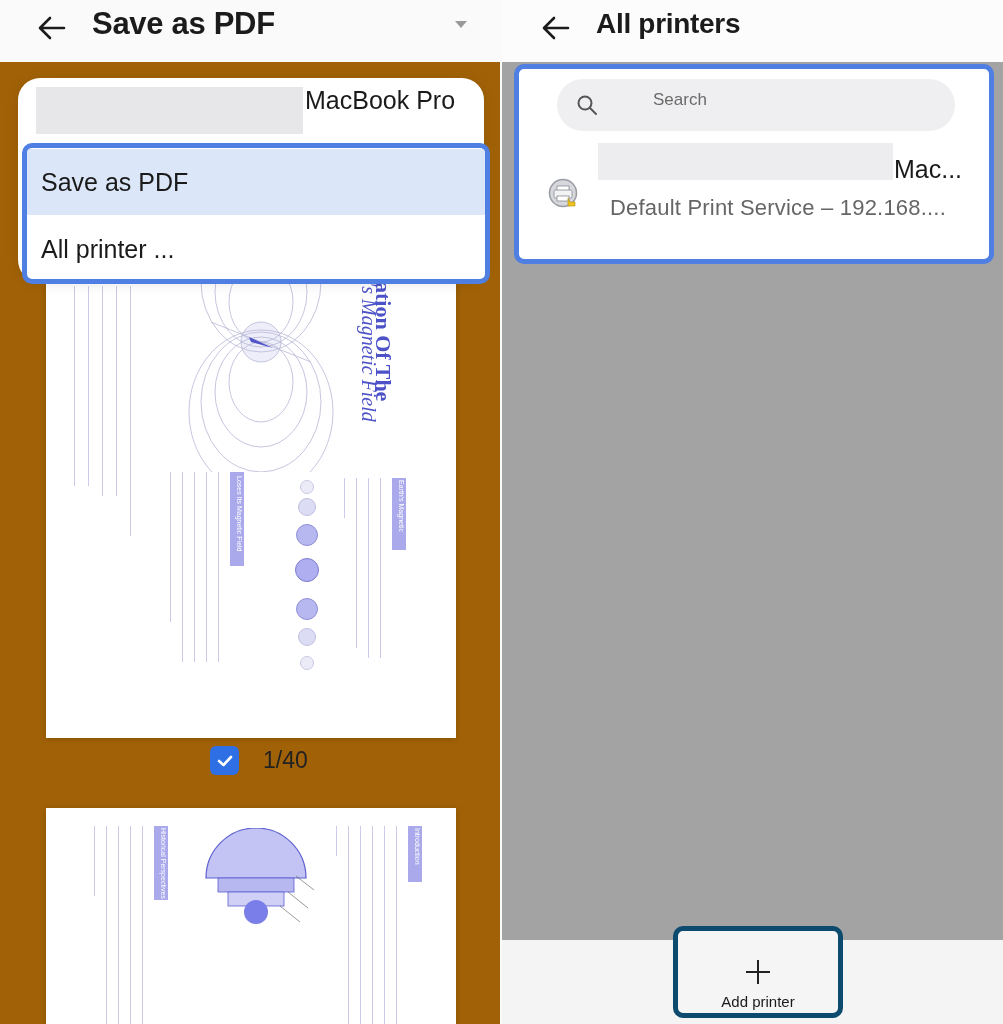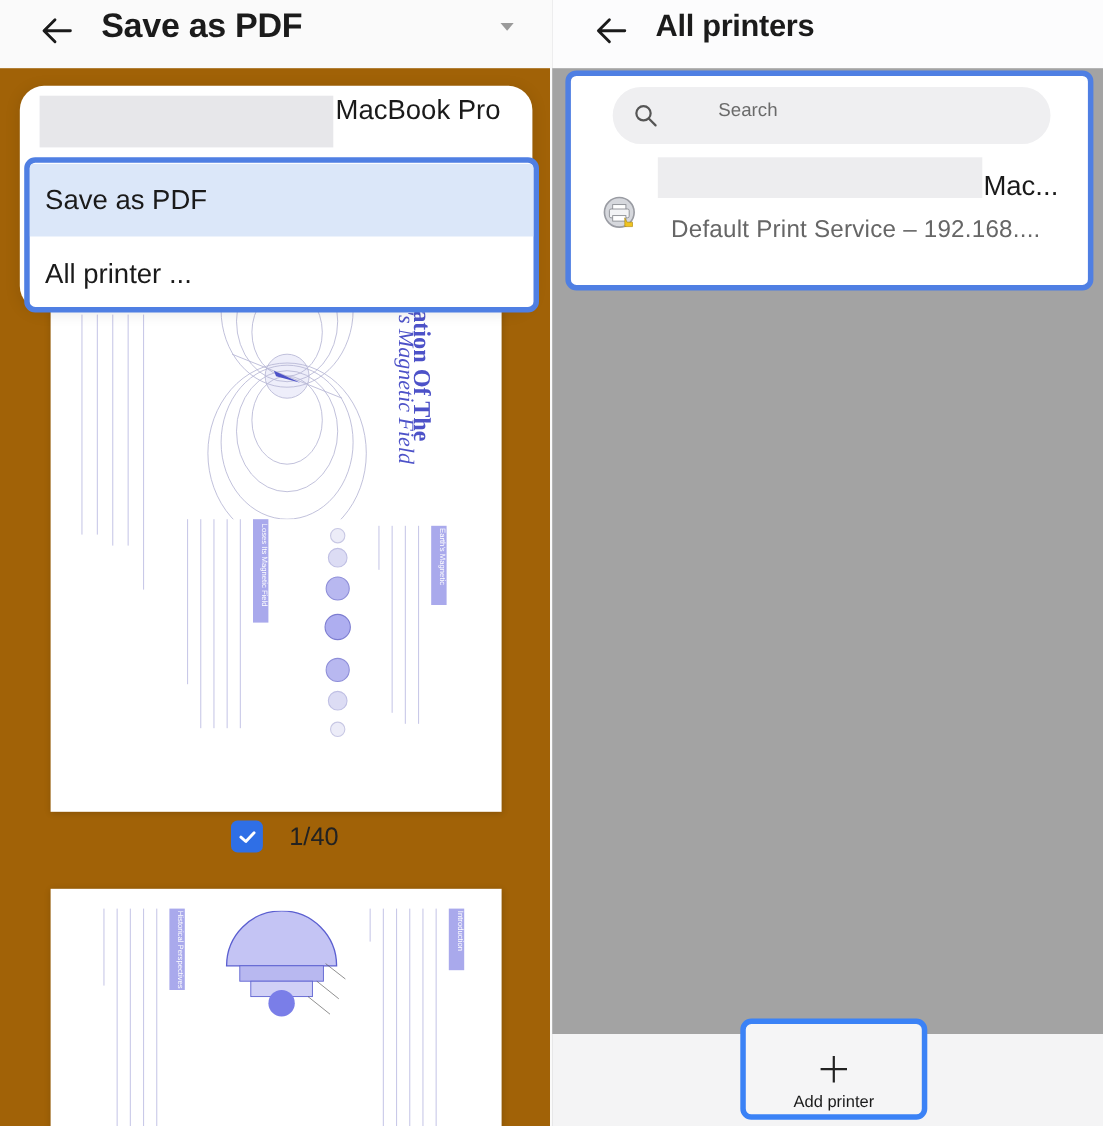--- a/index.html
+++ b/index.html
@@ -51,21 +51,21 @@
       background: #efeff1; border-radius: 26px; cursor: text; }
     .search-icon { position: absolute; left: 18px; top: 14px; width: 24px; height: 24px; }
     .search-placeholder { position: absolute; left: 52px; top: 11px; font-size: 17px; color: #6a6a6a; margin-left: 44px; }
     .printer-row { position: absolute; left: 0; top: 82px; width: 100%; height: 80px; cursor: pointer; text-align: right; }
     .printer-icon { position: absolute; left: 29px; top: 27px; width: 32px; height: 32px; }
     .printer-title-suffix { position: absolute; left: 375px; top: 4px; font-size: 25px; color: #1a1a1a; }
     .printer-sub { position: absolute; left: 91px; top: 44px; font-size: 22px; color: #666; letter-spacing: 0.2px; }
 
     .bottom-bar { position: absolute; left: 0; top: 940px; width: 100%; height: 84px; background: #f4f4f5; }
     .add-btn { position: absolute; left: 171px; top: 926px; width: 170px; height: 92px;
-      border: 5px solid #3b82f6; border-radius: 10px; background: #f5f5f6; cursor: pointer; }
+      border: 5px solid #0c4a6e; border-radius: 10px; background: #f5f5f6; cursor: pointer; }
     .plus-icon { position: absolute; left: 66px; top: 27px; width: 28px; height: 28px; }
     .add-label { position: absolute; left: 0; top: 62px; width: 100%; text-align: center; font-size: 15px; color: #1a1a1a; }
   </style>
 </head>
 <body>
 
 <div class="panel panel-left">
   <div class="topbar">
     <div class="back-arrow" style="left:34px;">
       <svg viewBox="0 0 36 36">

